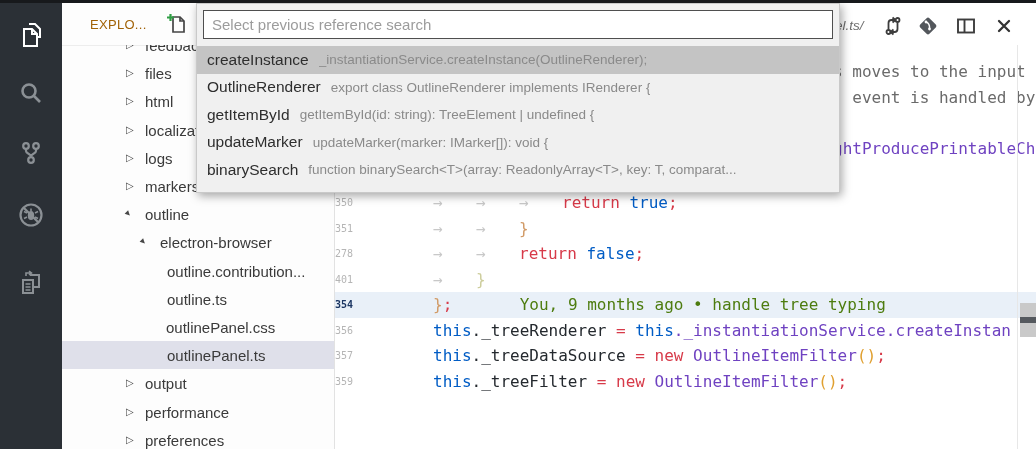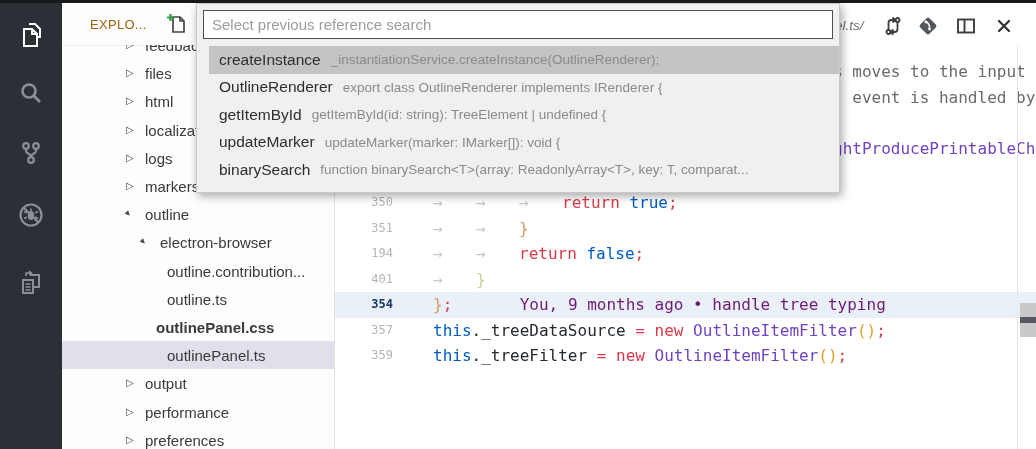--- a/index.html
+++ b/index.html
@@ -30,44 +30,44 @@
   .tab-title{position:absolute;left:500px;top:15px;font-size:13.5px;font-style:italic;color:#6e6e6e}
   .eaicon{position:absolute;top:11px;width:24px;height:24px;cursor:pointer}
   .eaicon svg{width:24px;height:24px;display:block}
   .frag{position:absolute;font-family:"DejaVu Sans Mono",monospace;font-size:16px;white-space:pre;z-index:1}
   .frag.cmt{color:#6a6a6a}.frag.type{color:#6f42c1}
   .f1{left:498px;top:59px}.f2{left:498px;top:85px}.f3{left:498px;top:136px}
   .code-block{position:absolute;left:0;top:187px;width:701px;z-index:1}
   .cline{display:flex;height:25.5px;line-height:25.5px;white-space:pre;
          font-family:"DejaVu Sans Mono",monospace;font-size:16px}
   .cline.active{background:#e9f0f8}
-  .ln{flex:none;width:58px;text-align:right;color:#b5b5b5;font-size:12px}
+  .ln{flex:none;width:58px;color:#b5b5b5;font-size:10px}
   .cline.active .ln{color:#1c3663;font-weight:700}
   .ccode{padding-left:40px}
   .tab{display:inline-block;width:43px;color:#c8c8c8}
   .tk-kw{color:#d73a49}.tk-semi{color:#d73a49}.tk-op{color:#d73a49}
   .tk-bool{color:#005cc5}.tk-this{color:#005cc5}
   .tk-id{color:#24292e}.tk-type{color:#6f42c1}
   .tk-paren{color:#e0a030}.tk-b1{color:#d19a66}.tk-b2{color:#cdcd9c}
-  .tk-blame{color:#701a75}
+  .tk-blame{color:#4d7c0f}
   .ruler{position:absolute;left:682px;top:42px;bottom:0;width:1px;background:#e7e7e7;z-index:2}
   .scrollbar{position:absolute;right:0;top:42px;bottom:0;width:16px;z-index:3}
   .sthumb{position:absolute;right:0;top:258px;width:16px;height:34px;background:#c9c9c9}
   .smark{position:absolute;right:0;top:272px;width:16px;height:6px;background:#55595e}
 
   
   .quick-widget{position:absolute;left:196px;top:3px;width:644px;background:#f0f0f0;
                 border:1px solid #c9c9c9;box-sizing:border-box;z-index:10;
                 box-shadow:2px 3px 9px rgba(0,0,0,.35)}
   .qi-inputwrap{padding:6px 6px 5px 6px}
   .qi-input{display:block;width:100%;height:29px;box-sizing:border-box;border:1px solid #4f4f4f;
             background:#fff;font-family:"Liberation Sans",sans-serif;font-size:15px;color:#333;
             padding:0 8px;outline:none}
   .qi-input::placeholder{color:#9c9c9c}
-  .qi-list{padding:2px 0 8px 12px}
+  .qi-list{padding:2px 0 8px 0}
   .qi-row{height:27.5px;display:flex;align-items:center;padding:0 10px;cursor:pointer;overflow:hidden}
   .qi-row.sel{background:#c4c4c4}
   .qi-label{color:#2e2e2e;font-size:15.5px;margin-right:10px;white-space:nowrap}
   .qi-desc{color:#8a8a8a;font-size:13.5px;white-space:nowrap;overflow:hidden}
 </style>
 </head>
 <body>
 
 <div class="topstrip"></div>
 
@@ -155,21 +155,21 @@
         <span class="twist expanded" style="left: 79px;">▸</span>
         <span class="tlabel" style="left: 98px;">electron-browser</span>
       </div>
       <div class="tree-row" style="top: 212px;">
         <span class="tlabel" style="left: 105px;">outline.contribution...</span>
       </div>
       <div class="tree-row" style="top: 240px;">
         <span class="tlabel" style="left: 105px;">outline.ts</span>
       </div>
       <div class="tree-row" style="top: 268px;">
-        <span class="tlabel" style="left: 94px; font-weight: bold;">outlinePanel.css</span>
+        <span class="tlabel" style="left: 104px;">outlinePanel.css</span>
       </div>
       <div class="tree-row sel" style="top: 296px;">
         <span class="tlabel" style="left: 105px;">outlinePanel.ts</span>
       </div>
       <div class="tree-row" style="top: 324px;">
         <span class="twist collapsed" style="left: 64px;">▷</span>
         <span class="tlabel" style="left: 83px;">output</span>
       </div>
       <div class="tree-row" style="top: 353px;">
         <span class="twist collapsed" style="left: 64px;">▷</span>
@@ -215,23 +215,24 @@
     </svg>
   </span>
 
   <span class="frag f1 cmt">s moves to the input</span>
   <span class="frag f2 cmt">) event is handled by</span>
   <span class="frag f3 type">ghtProducePrintableCh</span>
 
   <div class="code-block">
       <div class="cline"><span class="ln">350</span><span class="ccode"><span class="tab">→</span><span class="tab">→</span><span class="tab">→</span><span class="tk-kw">return</span><span class="tk-id"> </span><span class="tk-bool">true</span><span class="tk-semi">;</span></span></div>
       <div class="cline"><span class="ln">351</span><span class="ccode"><span class="tab">→</span><span class="tab">→</span><span class="tk-b1">}</span></span></div>
-      <div class="cline"><span class="ln">194</span><span class="ccode"><span class="tab">→</span><span class="tab">→</span><span class="tk-kw">return</span><span class="tk-id"> </span><span class="tk-bool">false</span><span class="tk-semi">;</span></span></div>
+      <div class="cline"><span class="ln">278</span><span class="ccode"><span class="tab">→</span><span class="tab">→</span><span class="tk-kw">return</span><span class="tk-id"> </span><span class="tk-bool">false</span><span class="tk-semi">;</span></span></div>
       <div class="cline"><span class="ln">401</span><span class="ccode"><span class="tab">→</span><span class="tk-b2">}</span></span></div>
       <div class="cline active"><span class="ln">354</span><span class="ccode"><span class="tk-b1">}</span><span class="tk-semi">;</span><span class="tk-blame">       You, 9 months ago • handle tree typing</span></span></div>
+      <div class="cline"><span class="ln">356</span><span class="ccode"><span class="tk-this">this</span><span class="tk-id">._treeRenderer</span><span class="tk-op"> = </span><span class="tk-this">this</span><span class="tk-type">._instantiationService.createInstan</span></span></div>
       <div class="cline"><span class="ln">357</span><span class="ccode"><span class="tk-this">this</span><span class="tk-id">._treeDataSource</span><span class="tk-op"> = </span><span class="tk-kw">new</span><span class="tk-id"> </span><span class="tk-type">OutlineItemFilter</span><span class="tk-paren">()</span><span class="tk-semi">;</span></span></div>
       <div class="cline"><span class="ln">359</span><span class="ccode"><span class="tk-this">this</span><span class="tk-id">._treeFilter</span><span class="tk-op"> = </span><span class="tk-kw">new</span><span class="tk-id"> </span><span class="tk-type">OutlineItemFilter</span><span class="tk-paren">()</span><span class="tk-semi">;</span></span></div>
     </div>
 
   <div class="ruler"></div>
   <div class="scrollbar">
     <div class="sthumb"></div>
     <div class="smark"></div>
   </div>
 </div>

